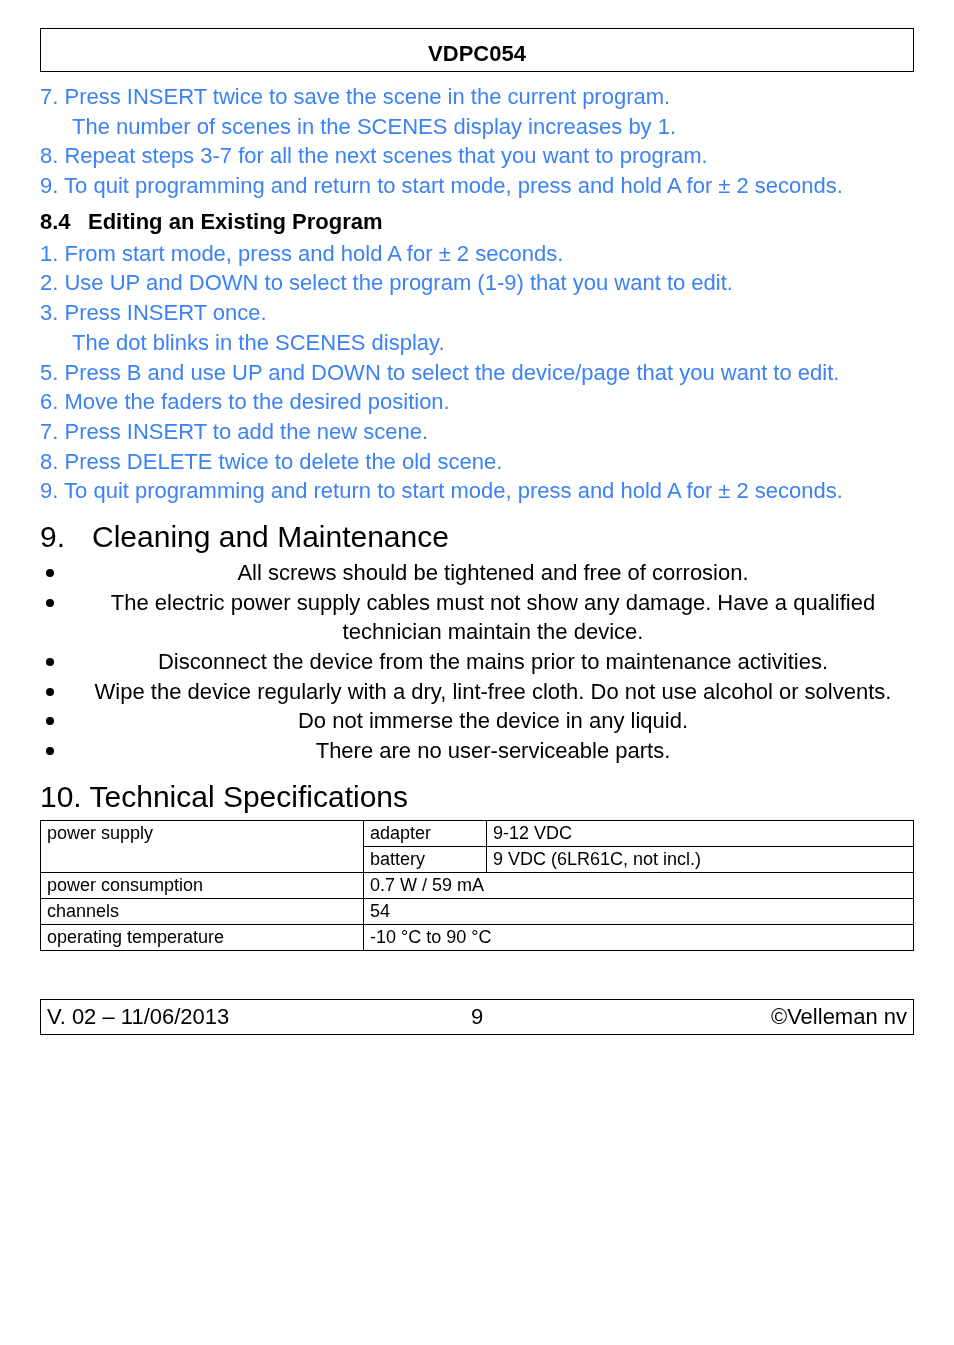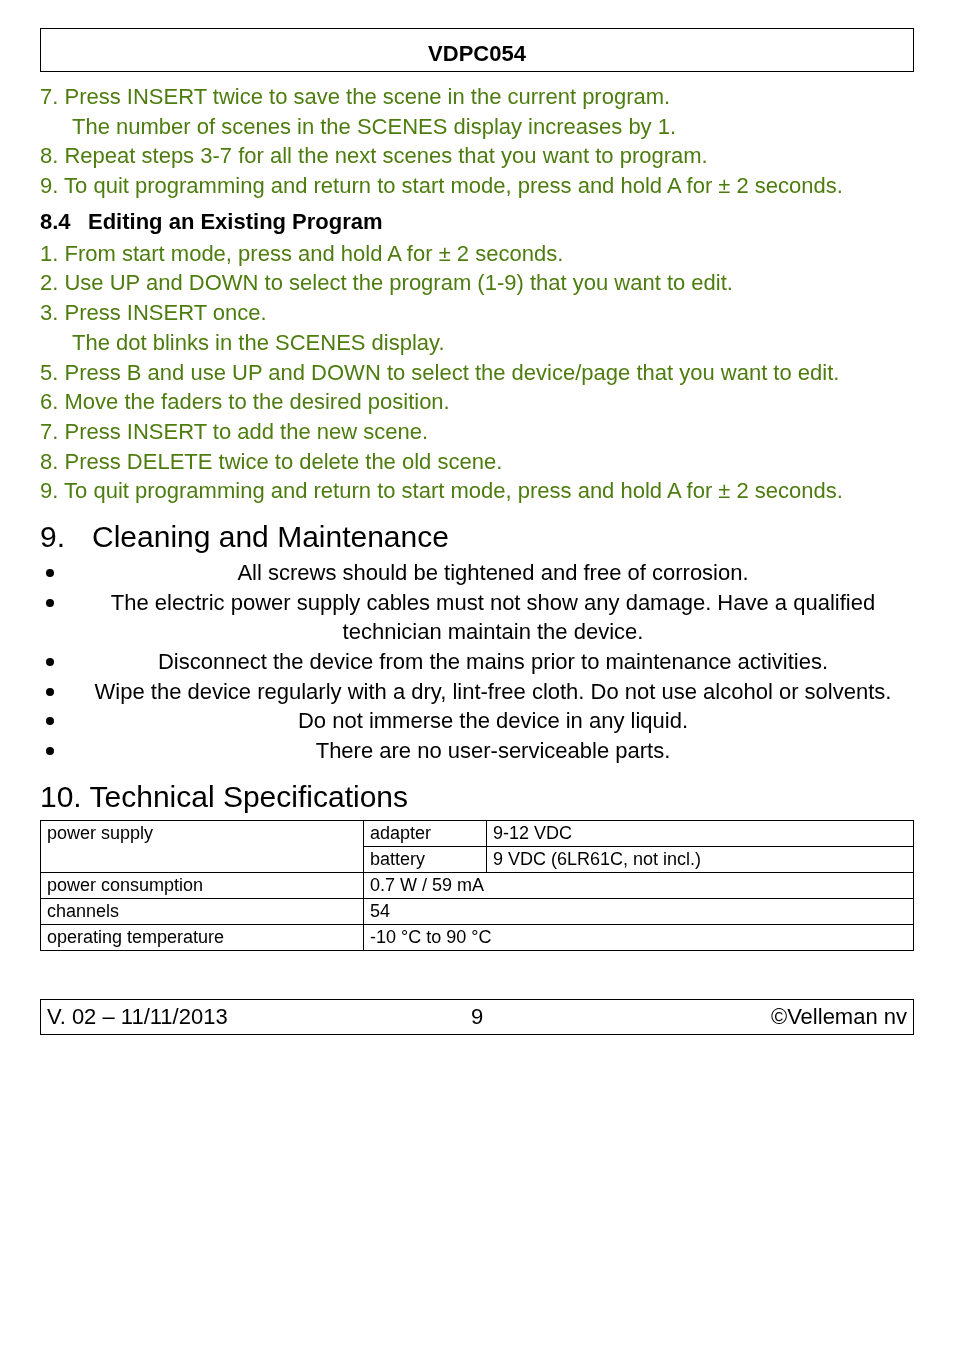--- a/index.html
+++ b/index.html
@@ -26,21 +26,21 @@
     list-style: none;
     padding: 0;
     margin: 0;
   }
   .main-list li {
     font-size: 22px;
     line-height: 1.35;
     padding-left: 32px;
     text-indent: -32px;
     margin: 0;
-    color: #4d7c0f;
+    color: #3b82f6;
   }
   .main-list li .sub {
     display: block;
     padding-left: 0;
     text-indent: 0;
   }
   .h3line {
     font-size: 22px;
     font-weight: bold;
     margin: 8px 0 4px 0;
@@ -211,18 +211,18 @@
       <td colspan="2">54</td>
     </tr>
     <tr>
       <td>operating temperature</td>
       <td colspan="2">-10 °C to 90 °C</td>
     </tr>
   </tbody>
     </table>
 
   <div class="footer">
-    <div class="left">V. 02 – 11/11/2013</div>
+    <div class="left">V. 02 – 11/06/2013</div>
     <div class="mid">9</div>
     <div class="right">©Velleman nv</div>
   </div>
 
 </div>
 
 </body></html>

